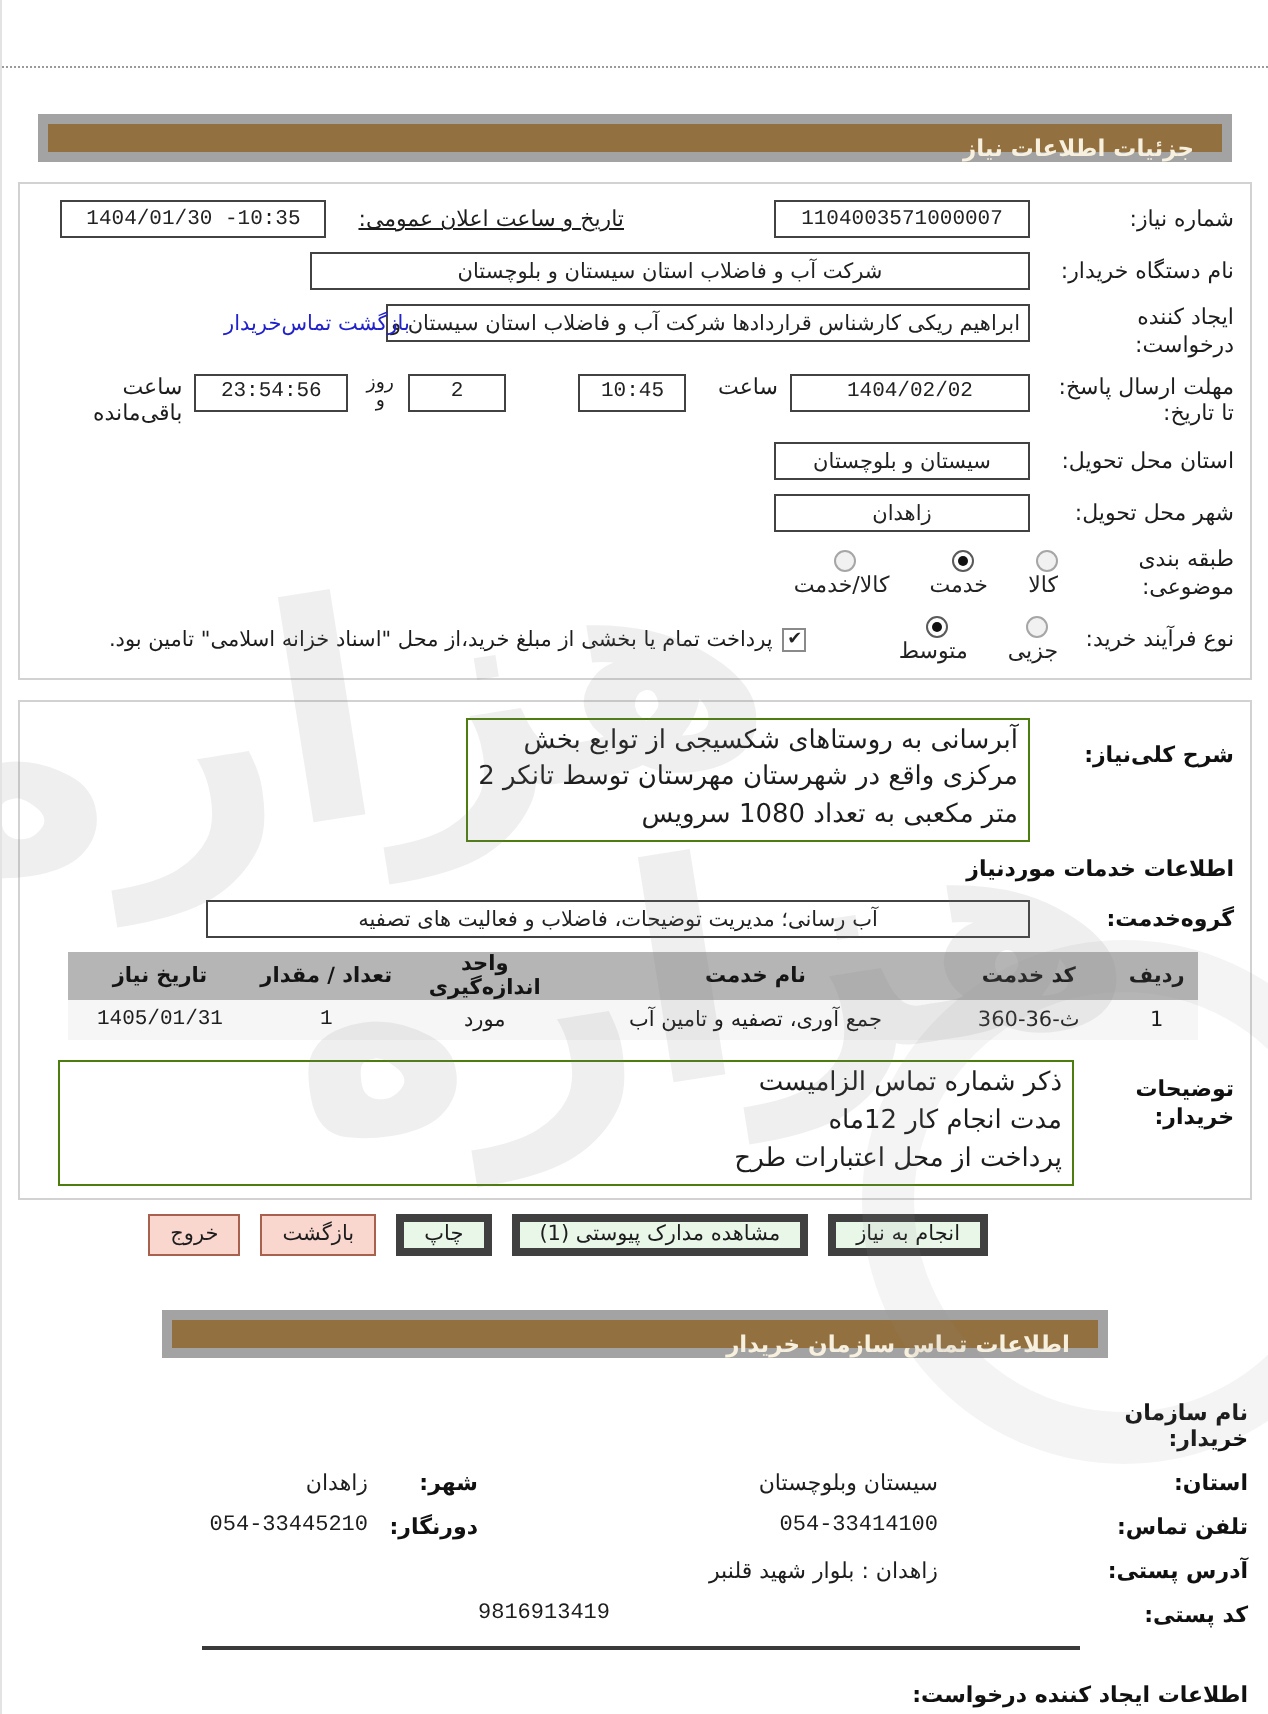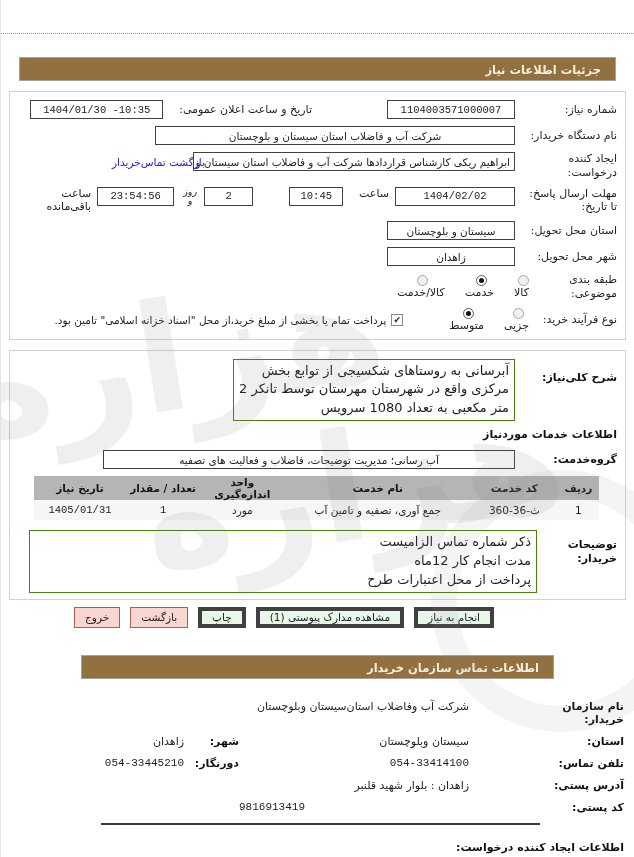--- a/index.html
+++ b/index.html
@@ -3,40 +3,40 @@
 <meta charset="utf-8">
 <style>
   html,body{margin:0;padding:0;}
   body{
     width:634px;height:857px;overflow:hidden;background:#fff;
     font-family:"DejaVu Sans", sans-serif;font-size:11px;color:#222;
     direction:rtl;position:relative;border-left:1px solid #e3e3e3;box-sizing:border-box;
   }
   .topline{border-top:1px dotted #9a9a9a;margin-top:33px;}
   .brown-bar{
-    background:#92703f;border:1px solid #a3a3a3;color:#f8f0de;
+    background:#92703f;border:5px solid #a3a3a3;color:#f8f0de;
     height:24px;line-height:24px;font-weight:bold;font-size:11.5px;
     padding-right:14px;box-sizing:border-box;
   }
   #bar-details{margin:23px 18px 0 18px;}
   #bar-contact{margin:27px 80px 0 80px;}
   .groupbox{border:1px solid #d2d2d2;margin:10px 8px 0 8px;padding:8px 8px 4px 6px;box-sizing:border-box;background:#fff;}
   .frow{display:flex;align-items:center;margin-bottom:7px;position:relative;}
   .frow.top{align-items:flex-start;}
   .flabel{width:88px;flex:0 0 88px;color:#1d1d1d;line-height:1.25;}
   .field{
     border:1px solid #424242;background:#fff;height:19px;box-sizing:border-box;
     display:flex;align-items:center;justify-content:center;margin-right:14px;
     font-size:10.5px;white-space:nowrap;
   }
   .ltr{direction:ltr;unicode-bidi:isolate;font-family:Liberation Mono, monospace;}
   .w128{width:128px;} .w133{width:133px;} .w360{width:360px;} .w322{width:322px;overflow:hidden;justify-content:flex-start;padding-right:4px;}
   .w57{width:57px;} .w52{width:52px;} .w82{width:82px;}
   .inline-lbl{margin-right:6px;margin-left:2px;color:#1d1d1d;}
-  .gap75{margin-right:75px;}
+  .gap75{margin-right:75px;text-decoration:underline;}
   .contact-link{
     position:absolute;left:96px;top:4px;color:#2222cc;cursor:pointer;
     font-size:10.5px;z-index:3;background:transparent;white-space:nowrap;
   }
   .radio{width:11px;height:11px;border-radius:50%;border:1px solid #a6a6a6;background:#f1f1f1;
     display:inline-flex;align-items:center;justify-content:center;margin-left:4px;flex:0 0 11px;box-sizing:border-box;}
   .radio.selected{background:#fff;border-color:#5a5a5a;}
   .radio.selected::after{content:"";width:5px;height:5px;border-radius:50%;background:#111;}
   .ropt{display:flex;align-items:center;margin-left:20px;flex-direction:column;}
   .checkbox{width:12px;height:12px;border:1px solid #8a8a8a;background:#fff;display:inline-flex;
@@ -206,21 +206,20 @@
   <div class="btn green">چاپ</div>
   <div class="btn red">بازگشت</div>
   <div class="btn red">خروج</div>
 </div>
 
 <div id="bar-contact" class="brown-bar">اطلاعات تماس سازمان خریدار</div>
 
 <div class="contact-sec">
   <div class="crow">
     <div class="clabel">نام سازمان خریدار:</div>
-    <div class="cvalue">شرکت آب وفاضلاب استان‌سیستان وبلوچستان</div>
   </div>
   <div class="crow">
     <div class="clabel">استان:</div>
     <div class="cvalue">سیستان وبلوچستان</div>
     <div class="clabel2">شهر:</div>
     <div class="cvalue2">زاهدان</div>
   </div>
   <div class="crow">
     <div class="clabel">تلفن تماس:</div>
     <div class="cvalue ltr" style="text-align:right">054-33414100</div>

